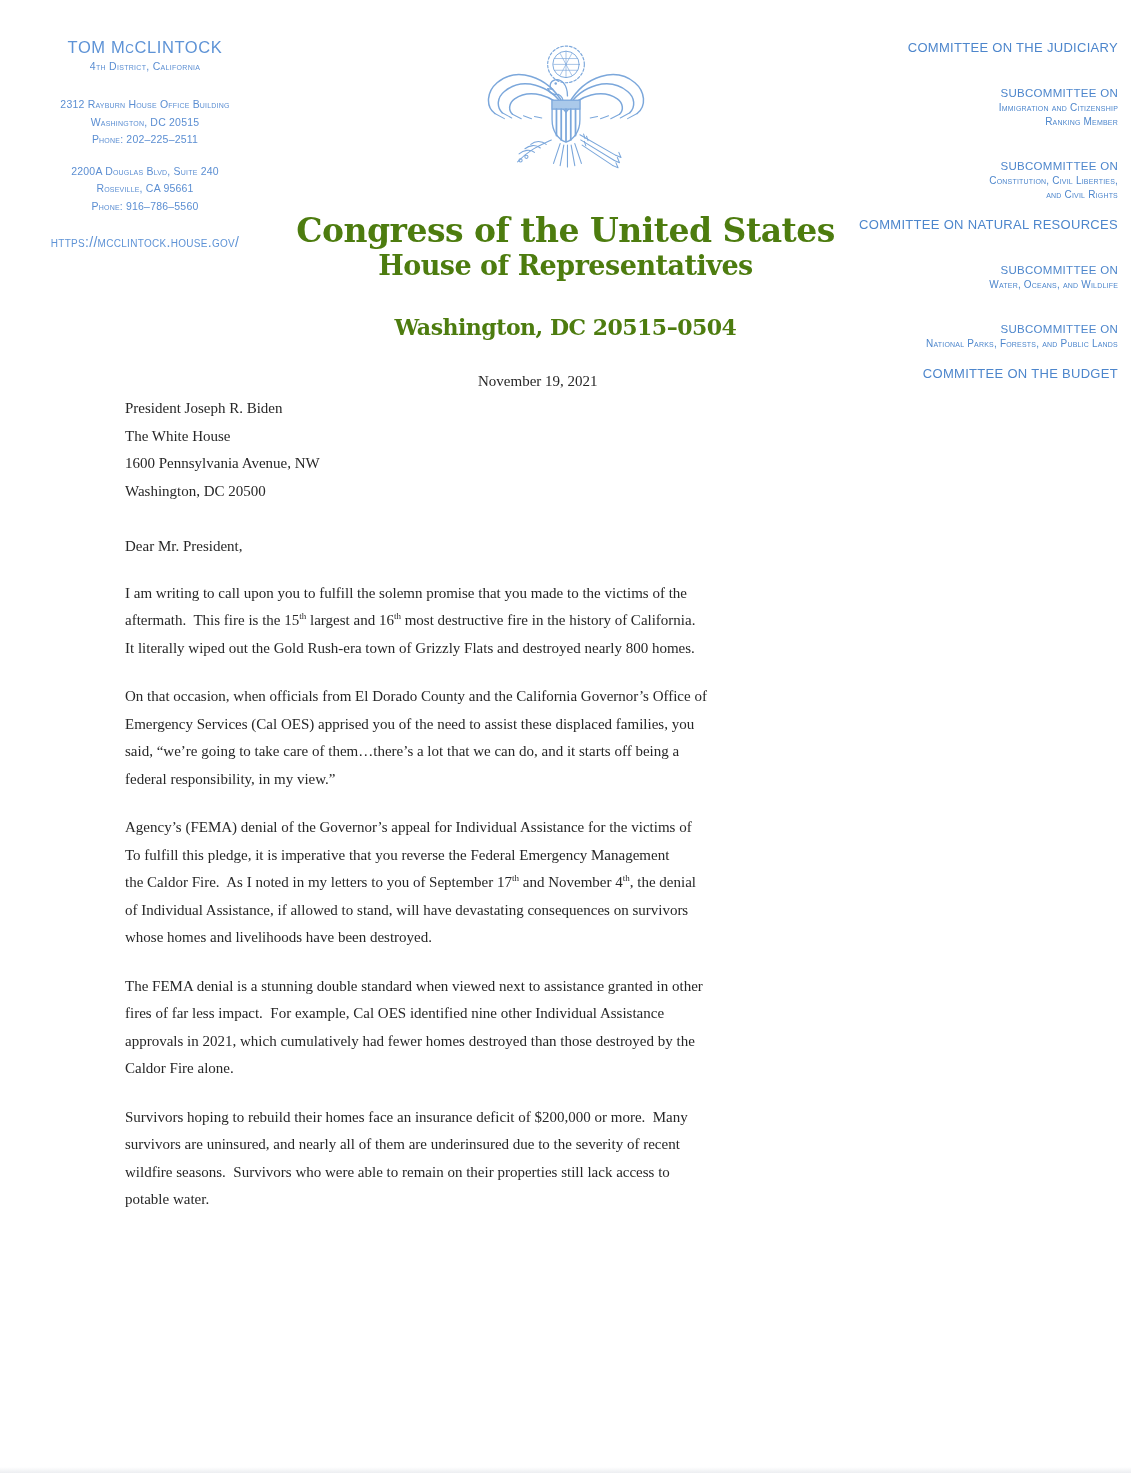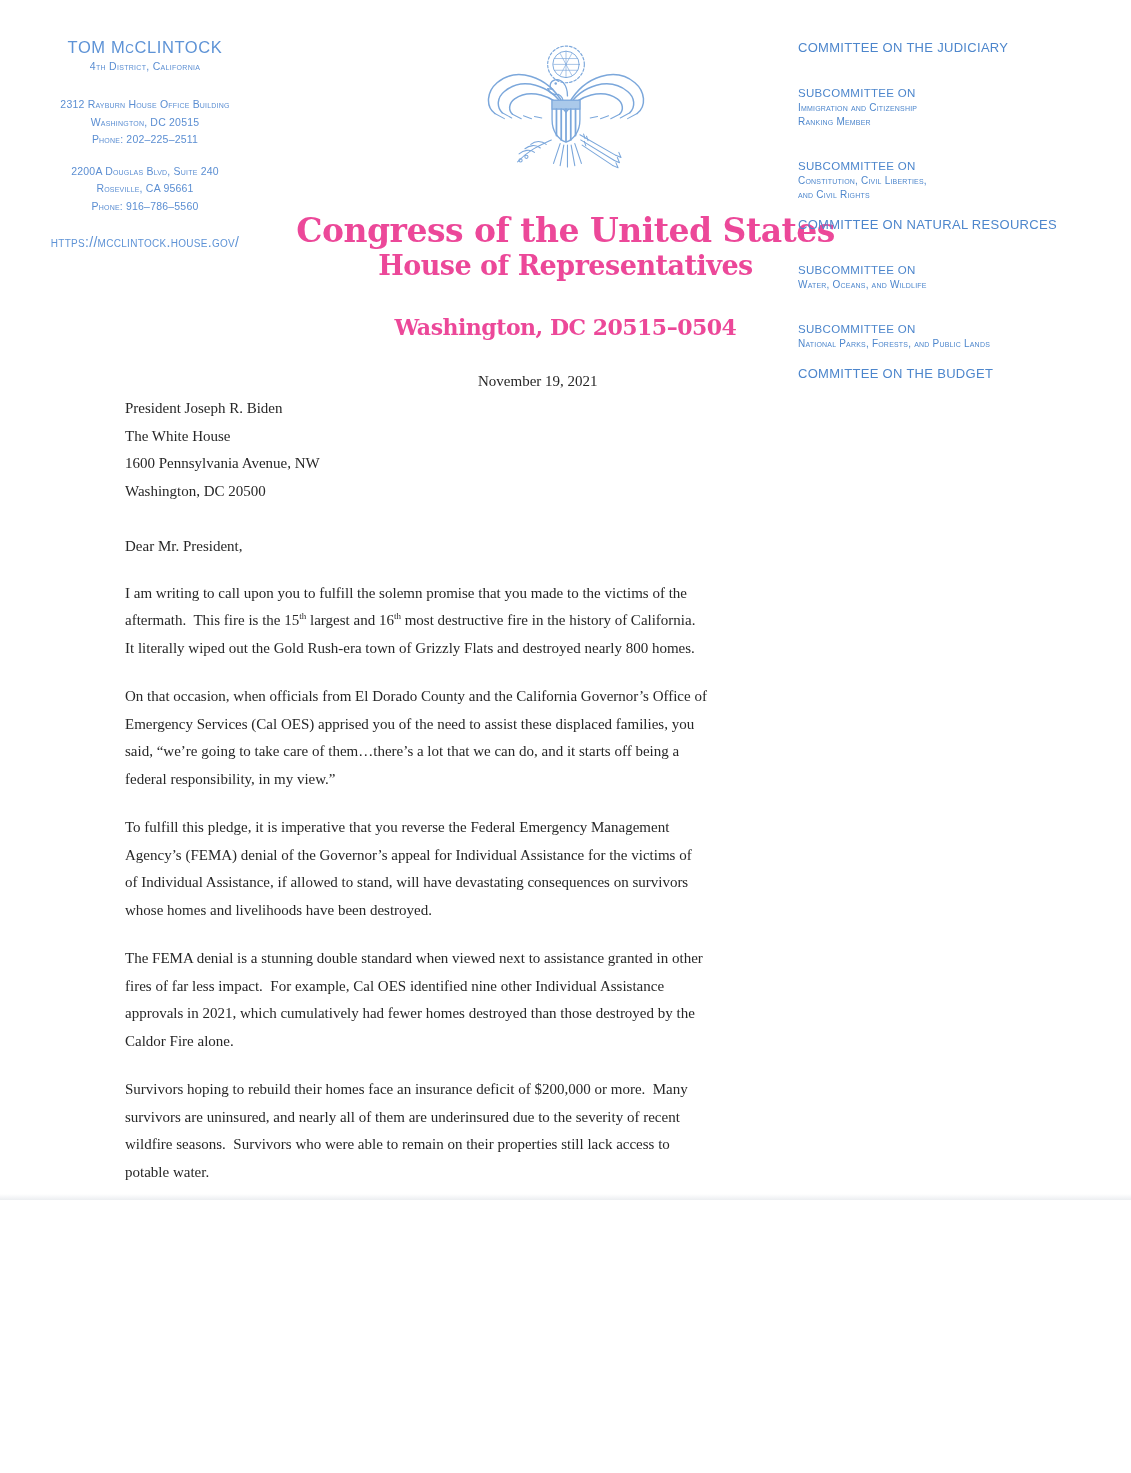--- a/index.html
+++ b/index.html
@@ -2,21 +2,21 @@
 <html><head>
 <meta charset="utf-8">
 <style>
   * { margin: 0; padding: 0; box-sizing: border-box; }
   html, body { background: #ffffff; }
   body { width: 1131px; font-family: "Liberation Sans", sans-serif; }
 
   .page {
     position: relative;
     width: 1131px;
-    height: 1200px;
+    height: 1473px;
     background: #ffffff;
     overflow: hidden;
   }
 
   
   .letterhead { position: absolute; top: 0; left: 0; right: 0; height: 330px; }
 
   .sc { font-variant: small-caps; }
 
   .member-block {
@@ -27,30 +27,30 @@
   .member-district { font-size: 10.5px; line-height: 13px; margin-top: 3px; letter-spacing: 0.3px; }
   .office-block { margin-top: 23px; }
   .office-block-2 { margin-top: 14px; }
   .hdr-line { font-size: 10.5px; line-height: 17.5px; letter-spacing: 0.2px; }
   .member-website { margin-top: 19px; font-size: 14px; letter-spacing: 0.3px; color: #5e93d6; }
 
   .seal-wrap { position: absolute; left: 478px; top: 24px; width: 176px; height: 182px; }
 
   .masthead {
     position: absolute; top: 212px; left: 0; right: 0;
-    text-align: center; color: #ec4899;
+    text-align: center; color: #4d7c0f;
     font-family: "DejaVu Serif", serif; font-weight: bold;
   }
   .masthead-line1 { font-size: 33px; line-height: 38px; letter-spacing: -0.5px; }
   .masthead-line2 { font-size: 27px; line-height: 32px; letter-spacing: -0.5px; }
   .masthead-line3 { font-size: 22px; line-height: 28px; letter-spacing: -0.5px; margin-top: 31px; }
 
   .committees-block {
     position: absolute; left: 798px; top: 40px; width: 320px;
-    text-align: left; color: #4d86cc;
+    text-align: right; color: #4d86cc;
   }
   .committee-name { font-size: 13px; line-height: 16px; margin: 15px 0 4px; letter-spacing: 0.3px; }
   .committee-name:first-child { margin-top: 0; }
   .subcommittee { margin-top: 8px; }
   .sub-heading { font-size: 11.5px; line-height: 15px; letter-spacing: 0.3px; margin-top: 30px; }
   .sub-line { font-size: 10px; line-height: 14px; letter-spacing: 0.2px; }
 
   
   .letter {
     position: absolute; top: 330px; left: 0; right: 0;
@@ -194,22 +194,23 @@
           <div class="body-line">aftermath.  This fire is the 15<sup>th</sup> largest and 16<sup>th</sup> most destructive fire in the history of California.</div>
           <div class="body-line">It literally wiped out the Gold Rush-era town of Grizzly Flats and destroyed nearly 800 homes.</div>
         </div>
         <div class="para">
           <div class="body-line">On that occasion, when officials from El Dorado County and the California Governor’s Office of</div>
           <div class="body-line">Emergency Services (Cal OES) apprised you of the need to assist these displaced families, you</div>
           <div class="body-line">said, “we’re going to take care of them…there’s a lot that we can do, and it starts off being a</div>
           <div class="body-line">federal responsibility, in my view.”</div>
         </div>
         <div class="para">
+          <div class="body-line">Agency’s (FEMA) denial of the Governor’s appeal for Individual Assistance for the victims of</div>
           <div class="body-line">To fulfill this pledge, it is imperative that you reverse the Federal Emergency Management</div>
-          <div class="body-line">Agency’s (FEMA) denial of the Governor’s appeal for Individual Assistance for the victims of</div>
+          <div class="body-line">the Caldor Fire.  As I noted in my letters to you of September 17<sup>th</sup> and November 4<sup>th</sup>, the denial</div>
           <div class="body-line">of Individual Assistance, if allowed to stand, will have devastating consequences on survivors</div>
           <div class="body-line">whose homes and livelihoods have been destroyed.</div>
         </div>
         <div class="para">
           <div class="body-line">The FEMA denial is a stunning double standard when viewed next to assistance granted in other</div>
           <div class="body-line">fires of far less impact.  For example, Cal OES identified nine other Individual Assistance</div>
           <div class="body-line">approvals in 2021, which cumulatively had fewer homes destroyed than those destroyed by the</div>
           <div class="body-line">Caldor Fire alone.</div>
         </div>
         <div class="para">

